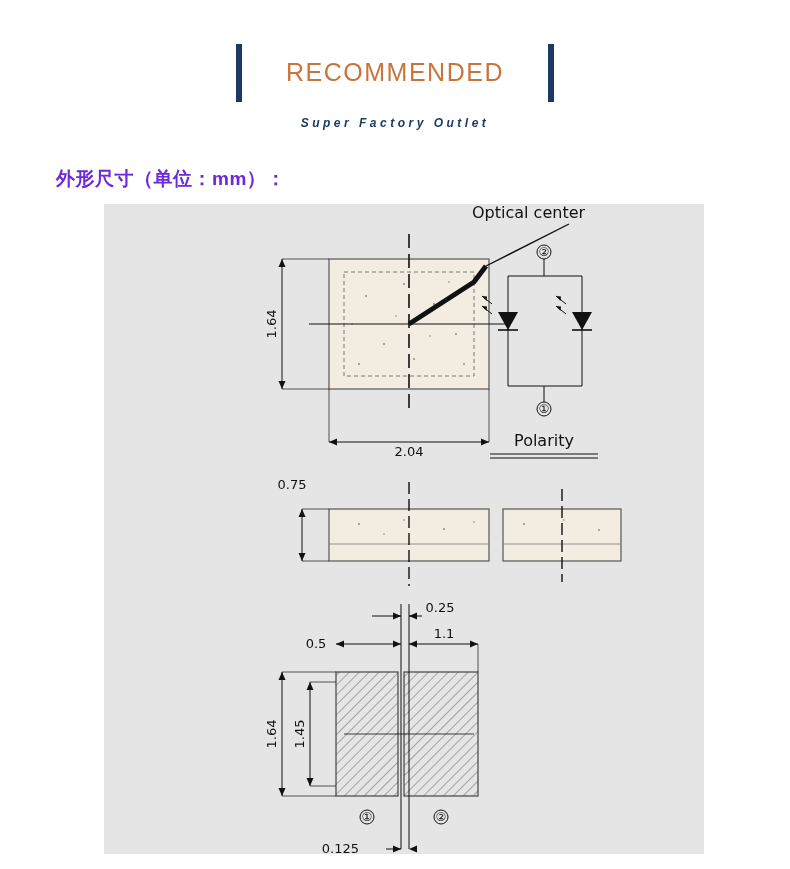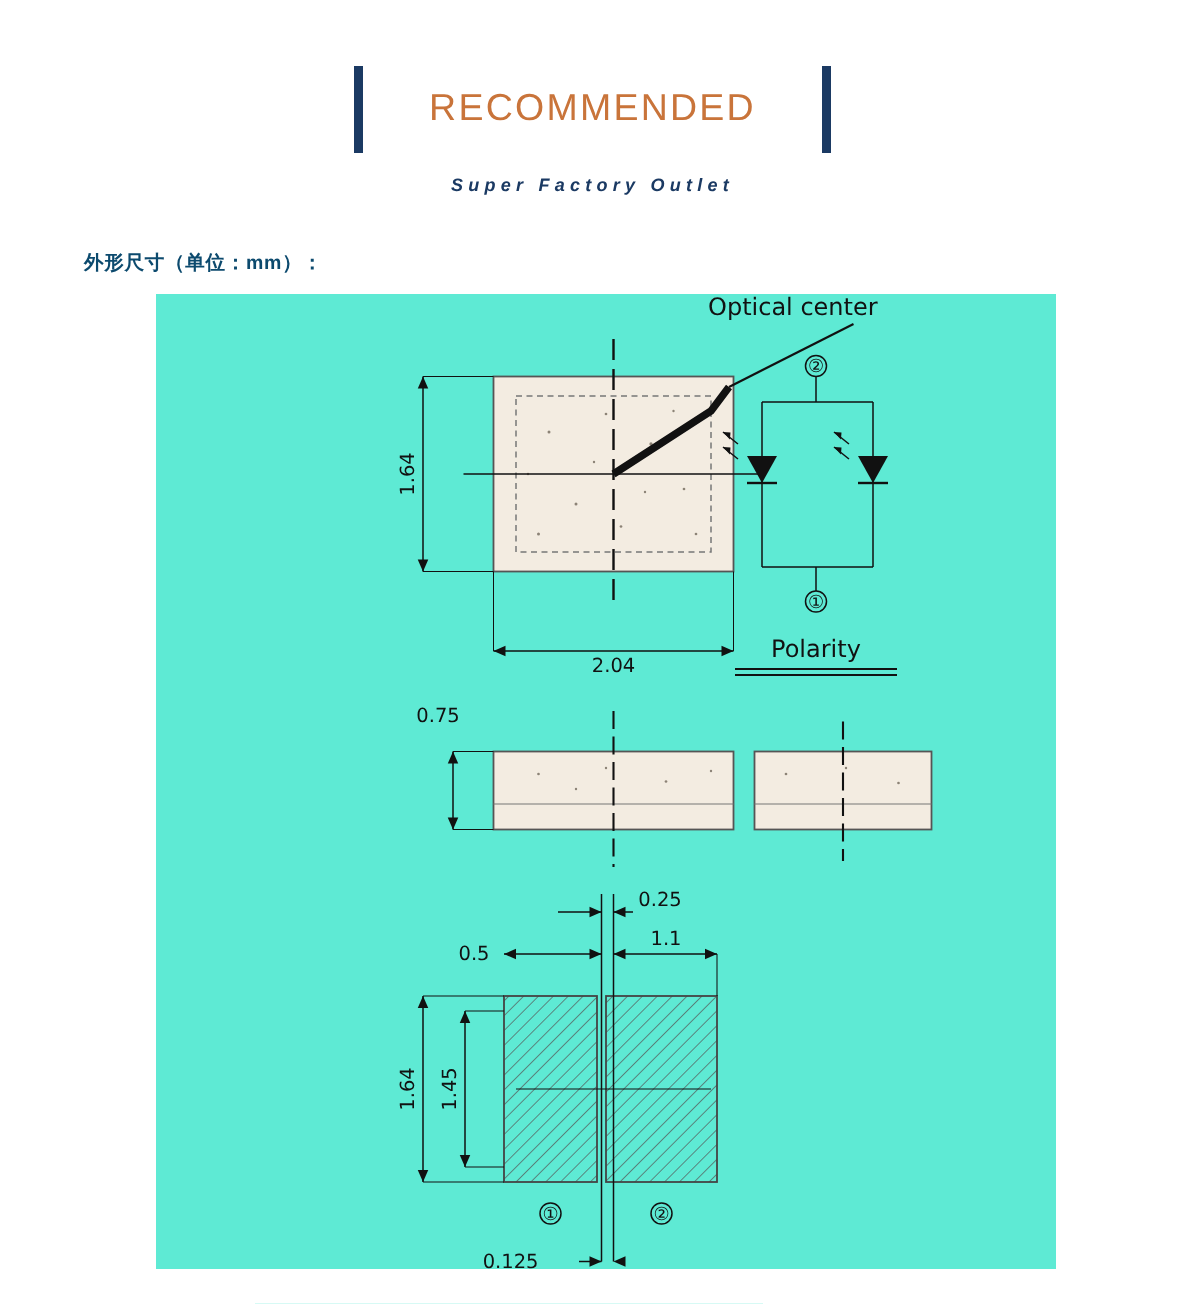--- a/index.html
+++ b/index.html
@@ -60,33 +60,33 @@
     font-size: 12px;
     font-weight: bold;
     font-style: italic;
     letter-spacing: 3.5px;
     color: #1b3a63;
   }
 
   
   .section-label {
     margin: 36px 0 0 56px;
-    font-size: 13px;
+    font-size: 19px;
     font-weight: bold;
-    color: #0c4a6e;
+    color: #6d28d9;
     letter-spacing: 0.5px;
   }
 
   
   .drawing-wrap {
     position: relative;
     margin: 12px 0 0 104px;
     width: 600px;
     height: 650px;
-    background: #5eead4;
+    background: #e5e5e5;
   }
   .drawing-wrap svg {
     display: block;
   }
   .lbl {
     font-family: "DejaVu Sans", sans-serif;
     font-size: 13px;
     fill: #111;
   }
   .lbl-sm {

